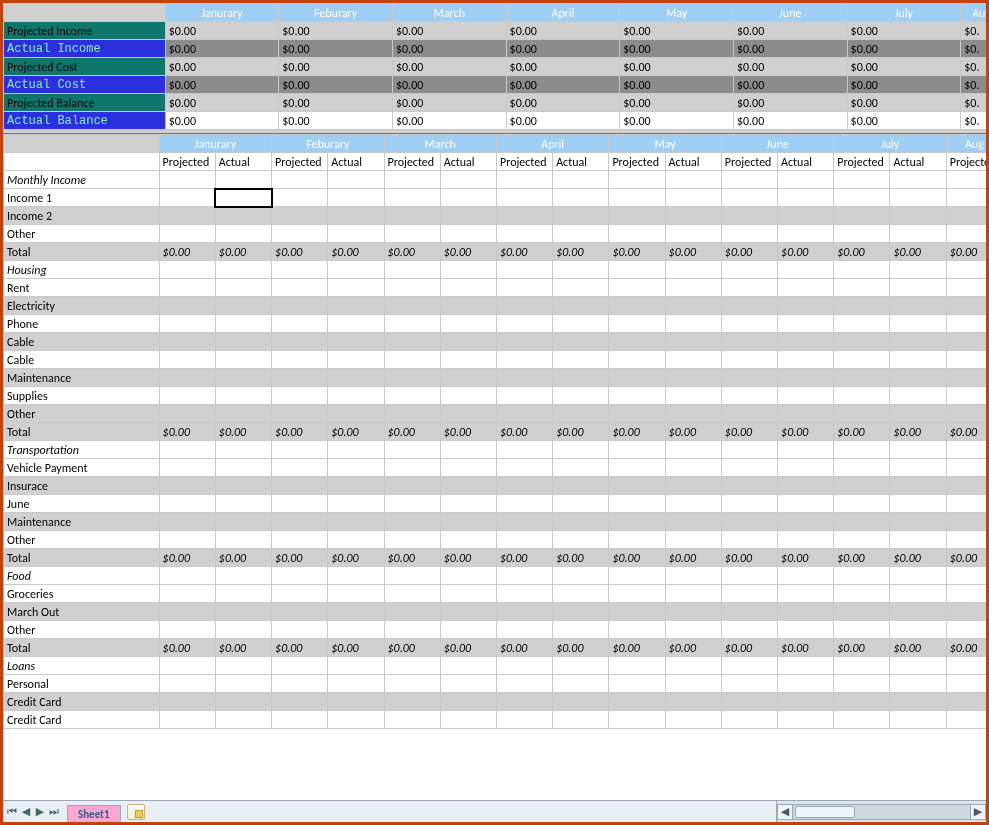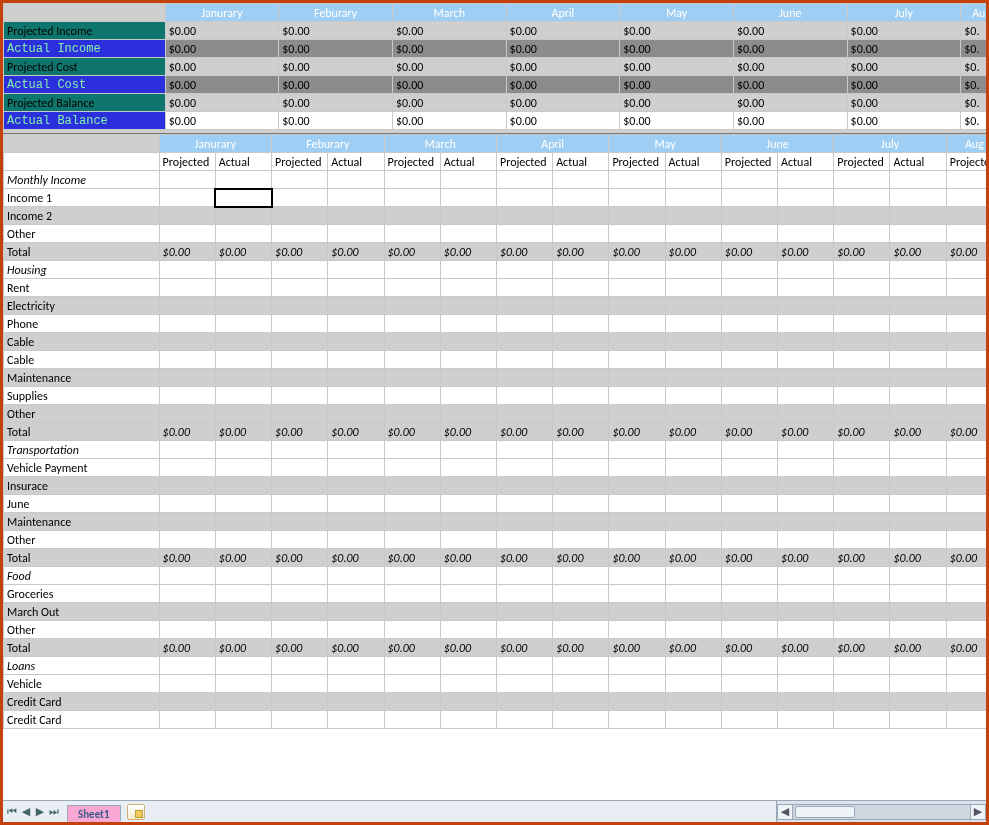--- a/index.html
+++ b/index.html
@@ -785,21 +785,21 @@
             <td class="row-white"></td>
             <td class="row-white"></td>
             <td class="row-white"></td>
             <td class="row-white"></td>
             <td class="row-white"></td>
             <td class="row-white"></td>
             <td class="row-white"></td>
             <td class="row-white"></td>
           </tr>
           <tr>
-            <td class="row-white">Vehicle</td>
+            <td class="row-white">Personal</td>
             <td class="row-white"></td>
             <td class="row-white"></td>
             <td class="row-white"></td>
             <td class="row-white"></td>
             <td class="row-white"></td>
             <td class="row-white"></td>
             <td class="row-white"></td>
             <td class="row-white"></td>
             <td class="row-white"></td>
             <td class="row-white"></td>

